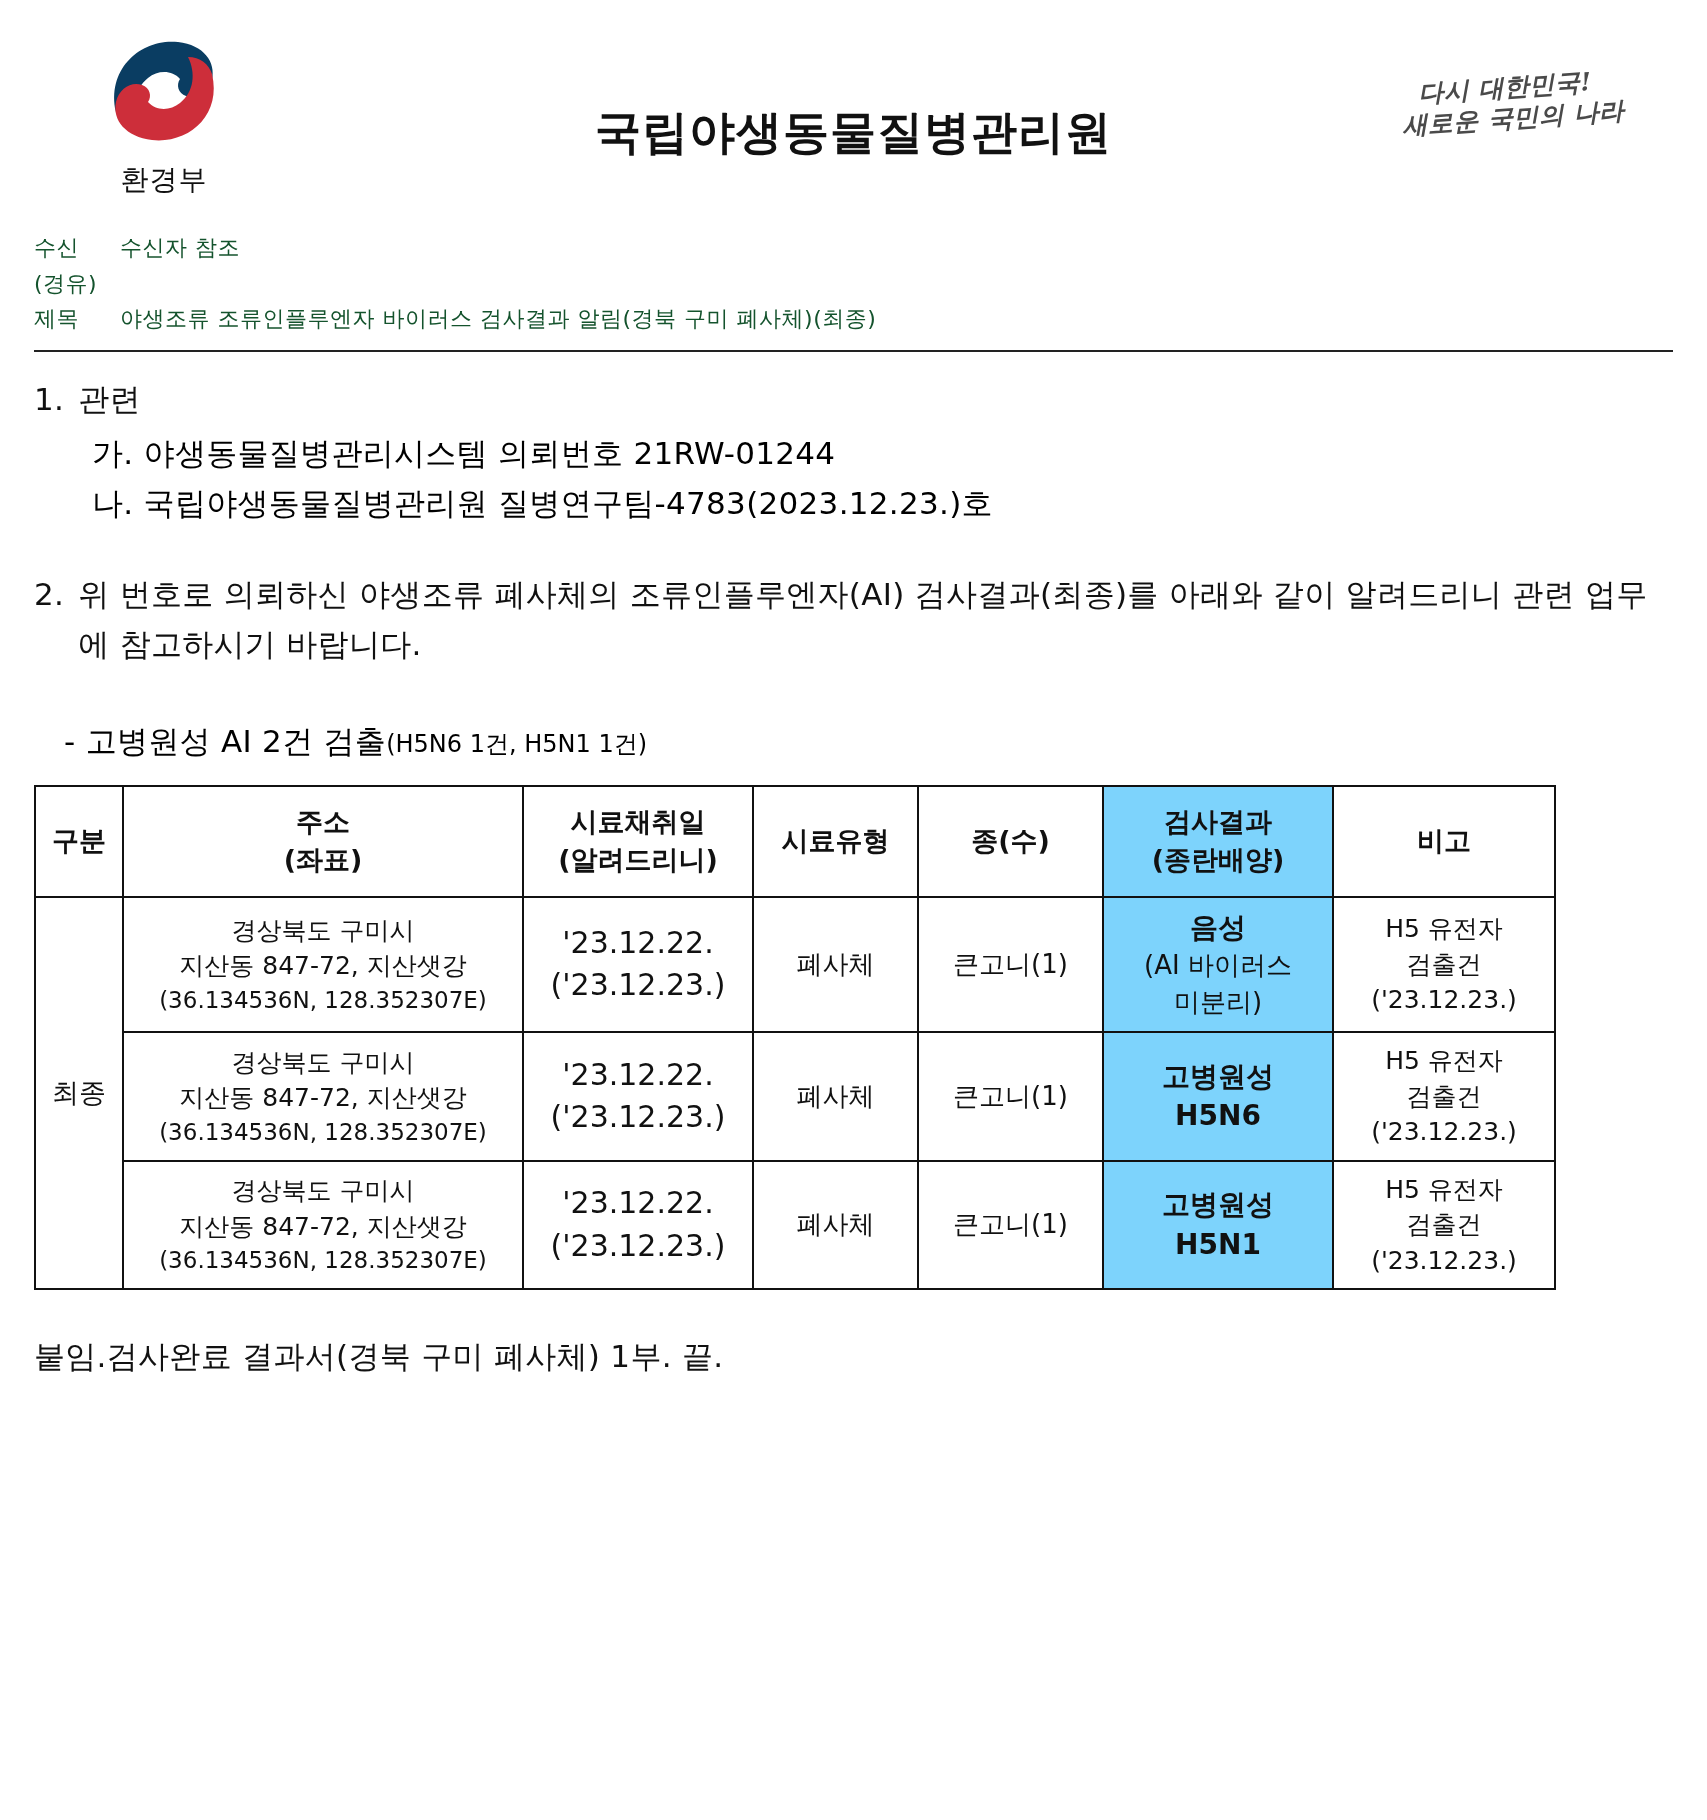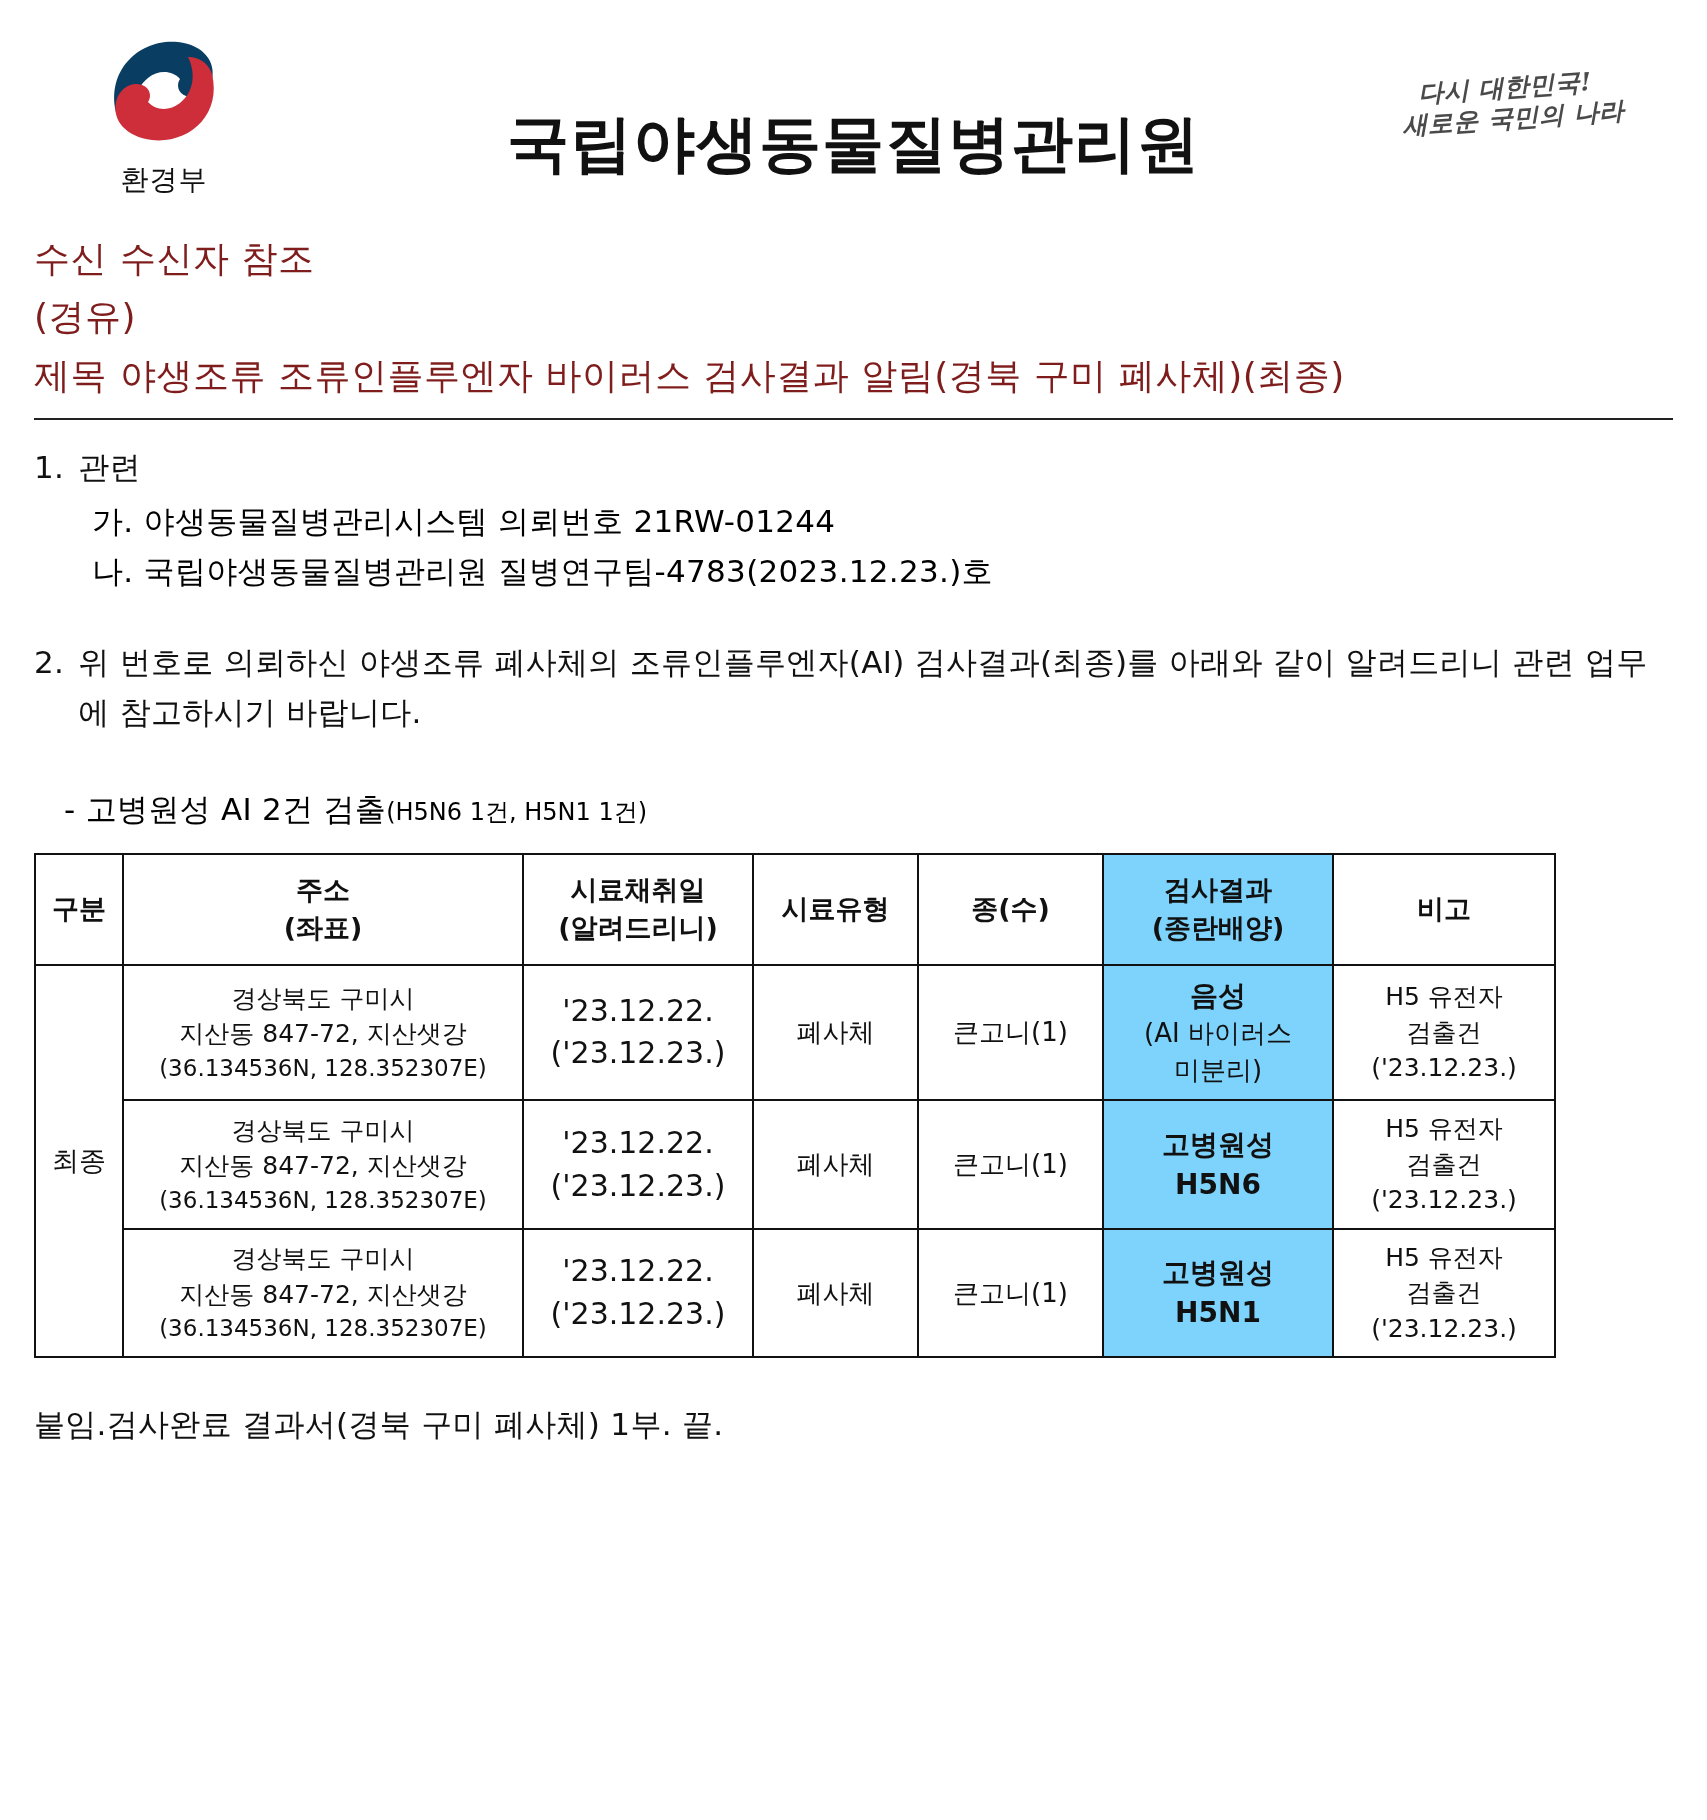--- a/index.html
+++ b/index.html
@@ -41,21 +41,21 @@
     letter-spacing: 1px;
     font-weight: 500;
     color: #111;
   }
   .org-title {
     position: absolute;
     left: 0;
     right: 0;
     top: 78px;
     text-align: center;
-    font-size: 62px;
+    font-size: 46px;
     font-weight: 700;
     letter-spacing: 1px;
     color: #111;
   }
   .slogan {
     position: absolute;
     right: 52px;
     top: 48px;
     width: 230px;
     text-align: center;
@@ -69,24 +69,24 @@
     font-size: 25px;
     line-height: 1.25;
     letter-spacing: 0.5px;
     white-space: nowrap;
   }
   .slogan-line.second { margin-left: 10px; }
 
   
   .addr-block { margin-top: 16px; }
   .addr-row {
-    font-size: 36px;
+    font-size: 22px;
     line-height: 1.62;
     letter-spacing: 0.5px;
-    color: #7f1d1d;
+    color: #14532d;
     white-space: nowrap;
   }
   .addr-label { display: inline-block; min-width: 86px; }
   .addr-row.subject {
     border-bottom: 2px solid #222;
     padding-bottom: 13px;
     display: block;
   }
 
   

